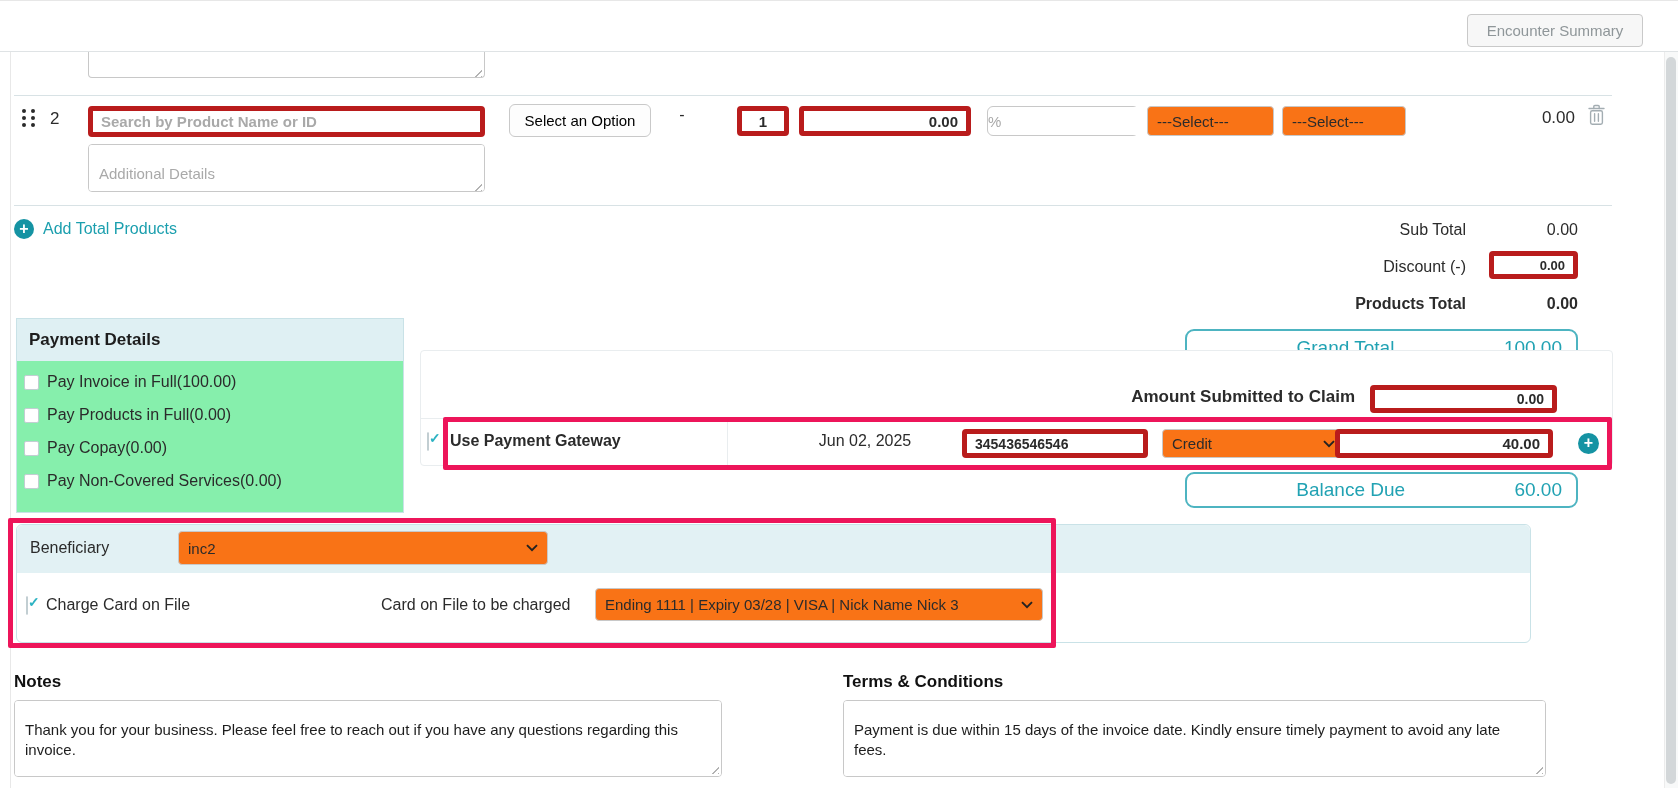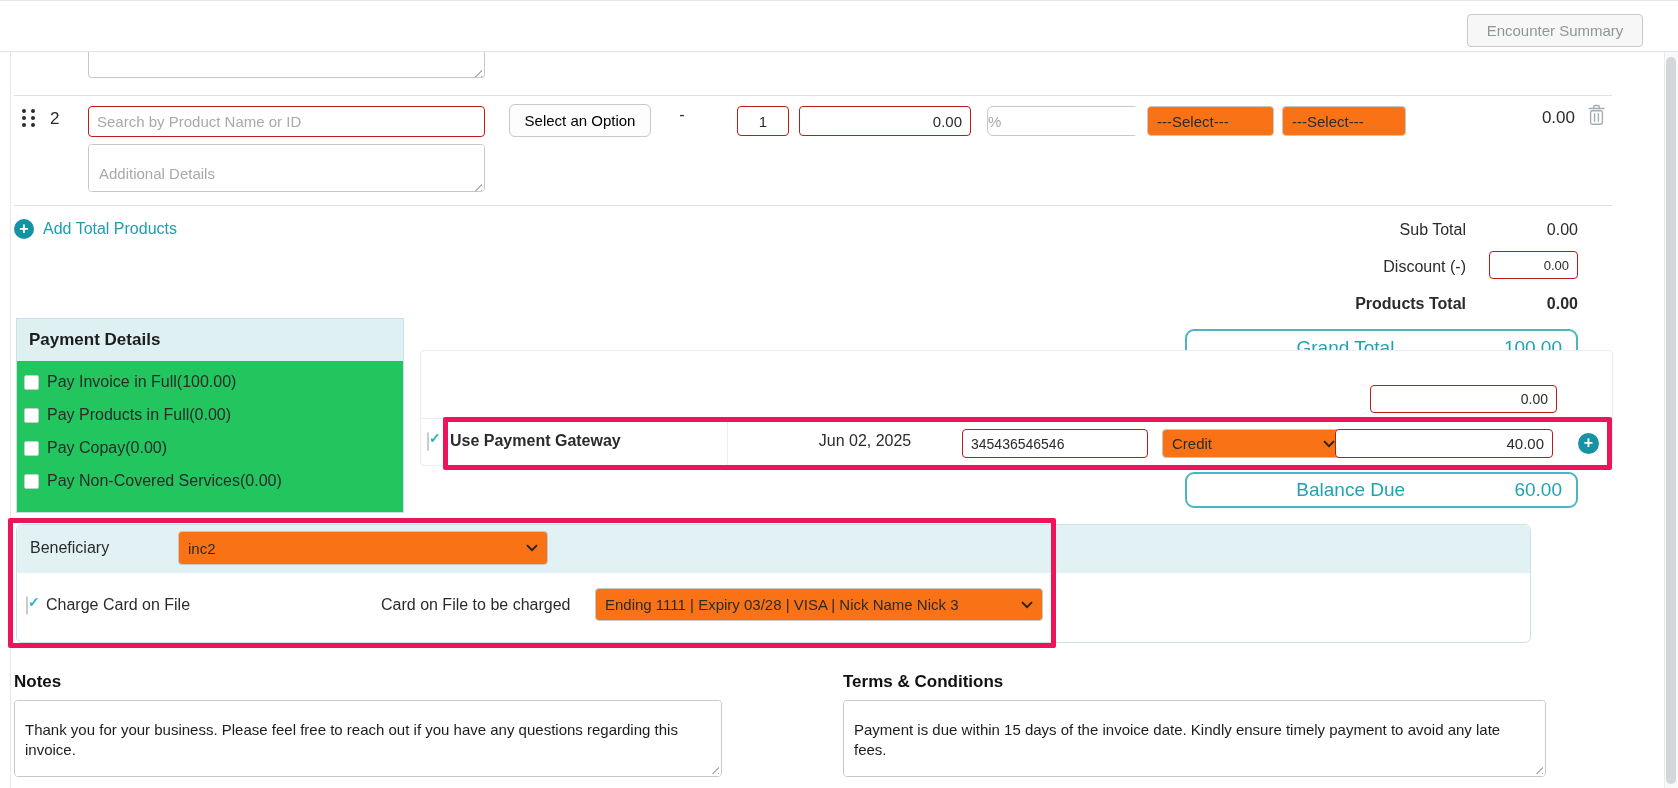--- a/index.html
+++ b/index.html
@@ -11,22 +11,22 @@
   
   .topbar { left:0; top:0; width:1678px; height:52px; background:#fff;
             border-top:1px solid #e7e7e7; border-bottom:1px solid #dfe3e5; }
   .enc-btn { left:1467px; top:14px; width:176px; height:33px; background:#f7f7f7;
              border:1px solid #c9c9c9; border-radius:4px; color:#8f9699;
              font-size:15px; display:flex; align-items:center; justify-content:center; cursor:pointer; }
 
   .vline-left { left:10px; top:52px; width:1px; height:736px; background:#e8e8e8; }
 
   
-  .input { border:1px solid #b91c1c; border-radius:4px; background:#fff;
-           font-family:"Liberation Sans",sans-serif; font-size:14px; color:#2b2b2b; padding:4px 8px; }
+  .input { border:5px solid #b91c1c; border-radius:4px; background:#fff;
+           font-family:"Liberation Sans",sans-serif; font-size:14px; color:#2b2b2b; padding:4px 8px;font-weight:bold; }
   .input::placeholder { color:#a9a9a9; }
   .right { text-align:right; }
   .center { text-align:center; }
   .sel { border:1px solid #c8c8c8; border-radius:4px; background:#f97316; display:flex;
          align-items:center; justify-content:space-between; padding:0 9px;
          font-size:15px; color:#2b2b2b; cursor:pointer; }
   .sel .txt { white-space:nowrap; overflow:hidden; }
   .btnish { border:1px solid #c9c9c9; border-radius:6px; background:#fdfdfd;
             display:flex; align-items:center; justify-content:center; font-size:15px; cursor:pointer; }
   textarea { resize:none; border:1px solid #c8c8c8; border-radius:4px;
@@ -52,21 +52,21 @@
 
   .sep { height:1px; background:#d8e2e5; }
   .teal-text { color:#1b9fae; }
 
   .totbox { border:2px solid #4db4c1; border-radius:9px; display:flex; align-items:center;
             color:#21a2b3; font-size:19px; background:#fff; }
   .totbox .lbl { flex:1; text-align:center; }
   .totbox .val { padding-right:14px; }
 
   .panel { border:1px solid #e9edef; border-radius:4px; background:#fff; }
-  .pd-panel { border:1px solid #c9e2e7; background:#22c55e; }
+  .pd-panel { border:1px solid #c9e2e7; background:#86efac; }
   .pd-head { height:42px; background:#dff0f3; display:flex; align-items:center;
              padding-left:12px; font-size:17px; font-weight:bold; color:#1d1d1d; }
   .pd-row { display:flex; align-items:center; gap:8px; padding-left:7px; font-size:16px; }
 
   .benef-box { border:1px solid #c9e2e7; border-radius:6px; background:#fff; }
   .benef-band { background:#e2f1f4; border-radius:6px 6px 0 0; }
 
   .redbox { border:5px solid #ed155a; border-radius:2px; pointer-events:none; z-index:50; }
 
   .h-title { font-size:17px; font-weight:bold; color:#111; }
@@ -165,20 +165,21 @@
   <div class="abs right" style="left:1200px; top:295px; width:266px; font-size:16px; font-weight:bold;">Products Total</div>
   <div class="abs right" style="left:1478px; top:295px; width:100px; font-size:16px; font-weight:bold;">0.00</div>
 
   <div class="abs totbox" style="left:1185px; top:329px; width:393px; height:37px;">
     <span class="lbl">Grand Total</span>
     <span class="val">100.00</span>
   </div>
 
   
   <div class="abs panel" style="left:420px; top:350px; width:1193px; height:116px;"></div>
+  <div class="abs right" style="left:700px; top:387px; width:655px; font-size:17px; font-weight:bold;">Amount Submitted to Claim</div>
   <input class="abs input right" style="left: 1370px; top: 385px; width: 187px; height: 28px;" value="0.00">
 
   <div class="abs" style="left:420px; top:418px; width:1193px; height:1px; background:#e9edef;"></div>
   <div class="abs" style="left:727px; top:419px; width:1px; height:46px; background:#e9edef;"></div>
 
   <span class="abs cb" style="left:427px; top:433px;" data-checked="true"></span>
   <div class="abs" style="left:450px; top:432px; font-size:16px; font-weight:bold;">Use Payment Gateway</div>
 
   <div class="abs center" style="left:790px; top:432px; width:150px; font-size:16px;">Jun 02, 2025</div>
 

